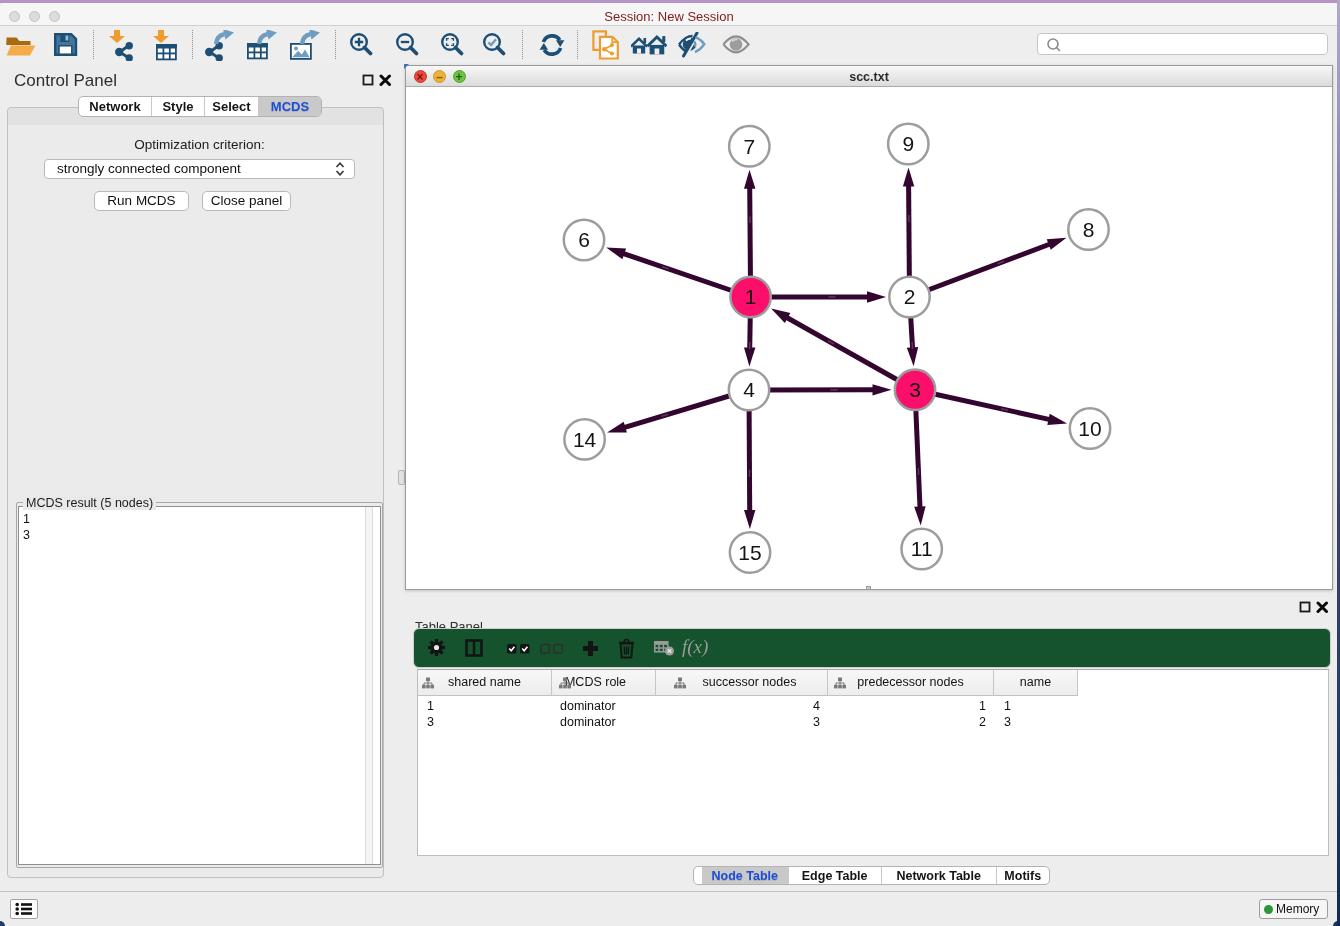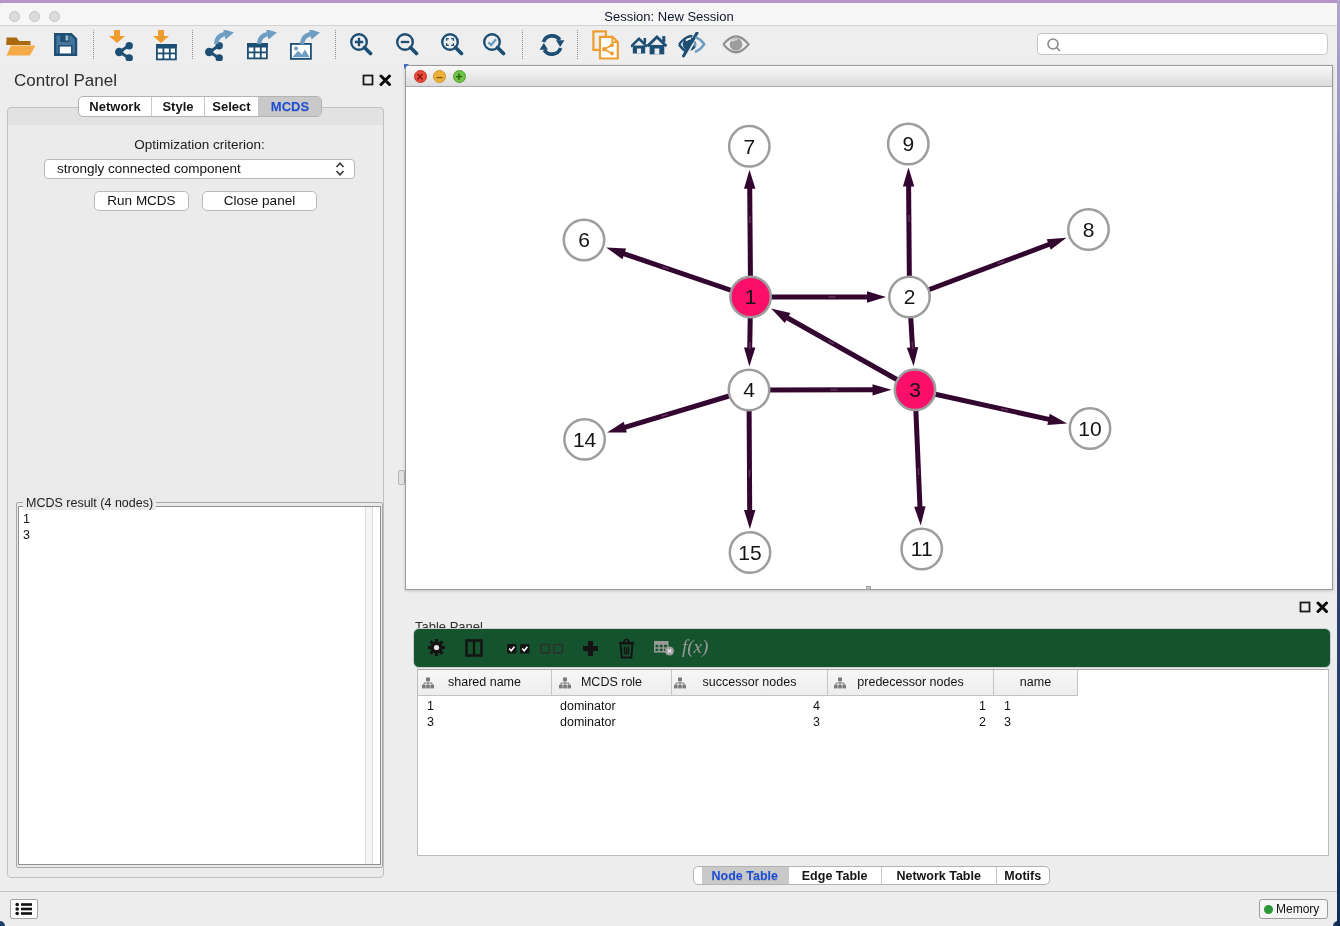--- a/index.html
+++ b/index.html
@@ -9,21 +9,21 @@
 
 #desk-top { left:0; top:0; width:1340px; height:3px; background:#b594c6; }
 #desk-right { left:1337px; top:0; width:3px; height:926px;
   background:linear-gradient(#b2a7cb,#9a96c2 12%,#6a6a9e 30%,#44486f 45%,#3a4167 55%,#253f69 75%,#16355f 90%,#0f2c50); }
 
 #titlebar { left:0; top:3px; width:1338px; height:23px; background:#f6f6f6;
   border-bottom:1px solid #d1d1d1; border-radius:5px 5px 0 0; }
 .tl { position:absolute; top:8px; width:11px; height:11px; border-radius:50%;
   background:#dcdcdc; border:1px solid #c3c3c3; }
 #title-text { position:absolute; top:6px; left:0; width:100%; text-align:center;
-  font-size:13px; color:#0f172a; }
+  font-size:13px; color:#7f1d1d; }
 
 #toolbar { left:0; top:26px; width:1338px; height:37px; background:#eeeeee; }
 .tsep { position:absolute; top:4px; height:29px; width:0;
   border-left:1px dotted #8f8f8f; }
 #searchbox { position:absolute; left:1037px; top:7px; width:291px; height:22px;
   background:#fff; border:1px solid #c6c6c6; border-radius:4px; }
 
 #cp-title { left:14px; top:71px; font-size:17px; color:#2e2e2e; }
 #cp-body { left:7px; top:107px; width:377px; height:771px;
   background:linear-gradient(#e2e2e2 0,#e2e2e2 17px,#ebebeb 17px,#ebebeb 100%);
@@ -267,35 +267,36 @@
   <div class="tab sel" style="width:62px;">MCDS</div>
 </div>
 <div class="abs" id="opt-label">Optimization criterion:</div>
 <div class="abs" id="combo">strongly connected component
   <svg width="10" height="14" style="position:absolute;right:9px;top:2px;">
     <path d="M1.5 5 L5 1.2 L8.5 5" fill="none" stroke="#3c3c3c" stroke-width="1.7"></path>
     <path d="M1.5 9 L5 12.8 L8.5 9" fill="none" stroke="#3c3c3c" stroke-width="1.7"></path>
   </svg>
 </div>
 <div class="abs btn" style="left:94px;top:191px;width:95px;">Run MCDS</div>
-<div class="abs btn" style="left:202px;top:191px;width:115px;">Close panel</div>
+<div class="abs btn" style="left:202px;top:191px;width:89px;">Close panel</div>
 <div class="abs" id="mcds-fs"></div>
 <div class="abs" id="mcds-white">1<br>3</div>
 <div class="abs" id="mcds-sb"></div>
-<div class="abs" id="mcds-legend">MCDS result (4 nodes)</div>
+<div class="abs" id="mcds-legend">MCDS result (5 nodes)</div>
 <div class="abs" id="splitter"></div>
 
 <svg class="abs" style="left:404px;top:64px;z-index:6;" width="6" height="6">
     <polygon points="0,0 5,0 0,5" fill="#3f6fca"></polygon>
   </svg>
 <div class="abs" id="frame">
   <div id="frame-tb">
     <div class="ball" style="left:7.5px;background:#ea4a3e;border:1px solid #c33629;color:#7e150d;font-weight:800;font-size:12px;">×</div>
     <div class="ball" style="left:27px;background:#edb139;border:1px solid #ce962c;color:#7d5a10;font-weight:800;font-size:12px;">–</div>
     <div class="ball" style="left:46.5px;background:#6cc244;border:1px solid #55a030;color:#275c0e;font-weight:800;font-size:12px;">+</div>
+    <div id="frame-title">scc.txt</div>
   </div>
 </div>
 <svg id="graph" width="926" height="502" viewBox="406 87 926 502" style="position:absolute;left:406px;top:87px;" font-family="&quot;Liberation Sans&quot;,sans-serif">
     <line x1="750.6" y1="297.0" x2="749.7" y2="187.3" stroke="#330630" stroke-width="5"></line>
     <polygon points="749.5,169.8 755.4,188.7 744.0,188.8" fill="#330630"></polygon>
     <line x1="750.0" y1="223.1" x2="749.9" y2="216.2" stroke="#8a5c82" stroke-width="1.5" opacity="0.55"></line>
     <line x1="750.6" y1="297.0" x2="622.8" y2="253.3" stroke="#330630" stroke-width="5"></line>
     <polygon points="606.2,247.6 626.1,248.4 622.4,259.2" fill="#330630"></polygon>
     <line x1="668.7" y1="269.0" x2="662.1" y2="266.7" stroke="#8a5c82" stroke-width="1.5" opacity="0.55"></line>
     <line x1="750.6" y1="297.0" x2="868.5" y2="297.0" stroke="#330630" stroke-width="5"></line>
@@ -405,21 +406,21 @@
       <line x1="9.4" y1="1" x2="9.4" y2="11" stroke="#9b9b9b" stroke-width="1.4"></line>
       <line x1="1" y1="7" x2="14" y2="7" stroke="#9b9b9b" stroke-width="1.4"></line>
       <circle cx="15.5" cy="10" r="4.6" fill="#9b9b9b"></circle>
       <path d="M13.7 8.2 l3.6 3.6 M17.3 8.2 l-3.6 3.6" stroke="#e7e7e7" stroke-width="1.4"></path>
     </svg>
 <div class="ticon" style="left:268px;top:7px;font-family:'Liberation Serif',serif;font-style:italic;font-size:19px;color:#9b9b9b;">f(x)</div>
 </div>
 <div class="abs" id="tbl">
   <div id="tbl-head">
     <div class="hcell" style="left:0;width:134px;">shared name</div>
-    <div class="hcell" style="left:134px;width:120px;">MCDS role</div>
+    <div class="hcell" style="left:118px;width:120px;">MCDS role</div>
     <div class="hcell" style="left:254px;width:156px;">successor nodes</div>
     <div class="hcell" style="left:410px;width:166px;">predecessor nodes</div>
     <div class="hcell" style="left:576px;width:84px;border-right:1px solid #c6c6c6;">name</div>
   </div>
   <div class="cell" style="left:9px;top:28px;">1</div>
   <div class="cell" style="left:142px;top:28px;">dominator</div>
   <div class="cell" style="left:254px;top:28px;width:148px;text-align:right;">4</div>
   <div class="cell" style="left:410px;top:28px;width:158px;text-align:right;">1</div>
   <div class="cell" style="left:586px;top:28px;">1</div>
   <div class="cell" style="left:9px;top:44px;">3</div>

